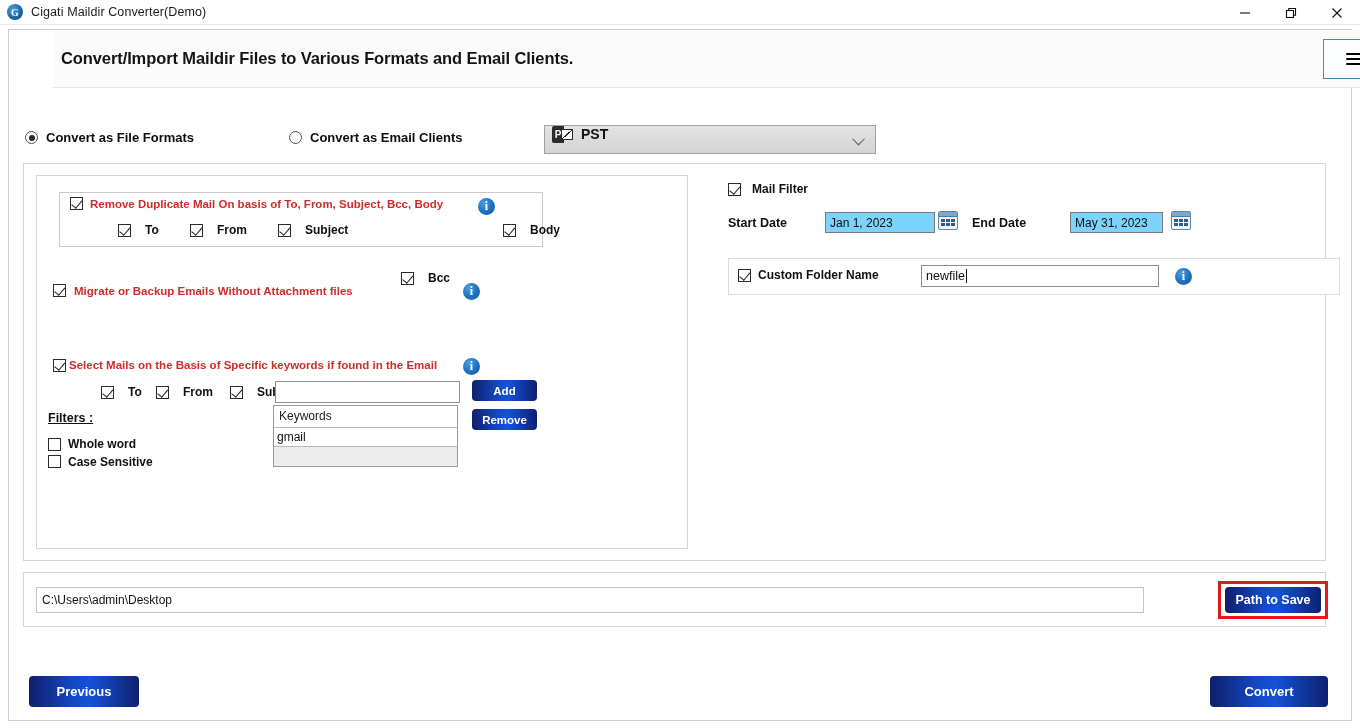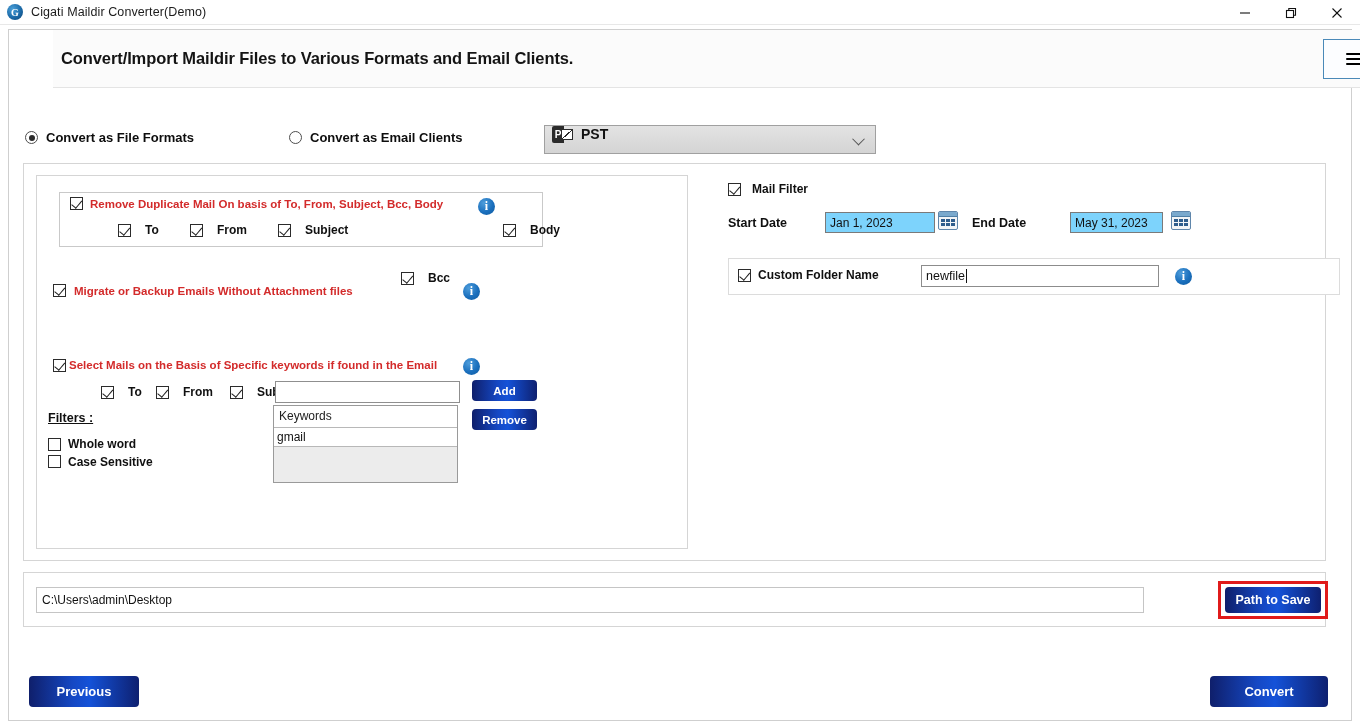--- a/index.html
+++ b/index.html
@@ -209,21 +209,21 @@
   .filters-title {
     position:absolute; left:11px; top:235px;
     font-size:12.5px; font-weight:bold; color:#101010;
     text-decoration:underline;
   }
   .filter-cb1 { position:absolute; left:11px; top:261px; display:flex; align-items:center; gap:7px; }
   .filter-cb2 { position:absolute; left:11px; top:279px; display:flex; gap:7px; }
 
   .kw-list {
     position:absolute; left:236px; top:229px;
-    width:185px; height:78px;
+    width:185px; height:62px;
     border:1px solid #9a9a9a; background:#ececec;
   }
   .kw-list-header {
     height:22px; background:#fff; border-bottom:1px solid #b8b8b8;
     font-size:12px; color:#222; padding:3px 0 0 5px;
   }
   .kw-list-item {
     height:19px; background:#fff; border-bottom:1px solid #b8b8b8;
     font-size:12px; color:#111; padding:2px 0 0 3px;
   }

